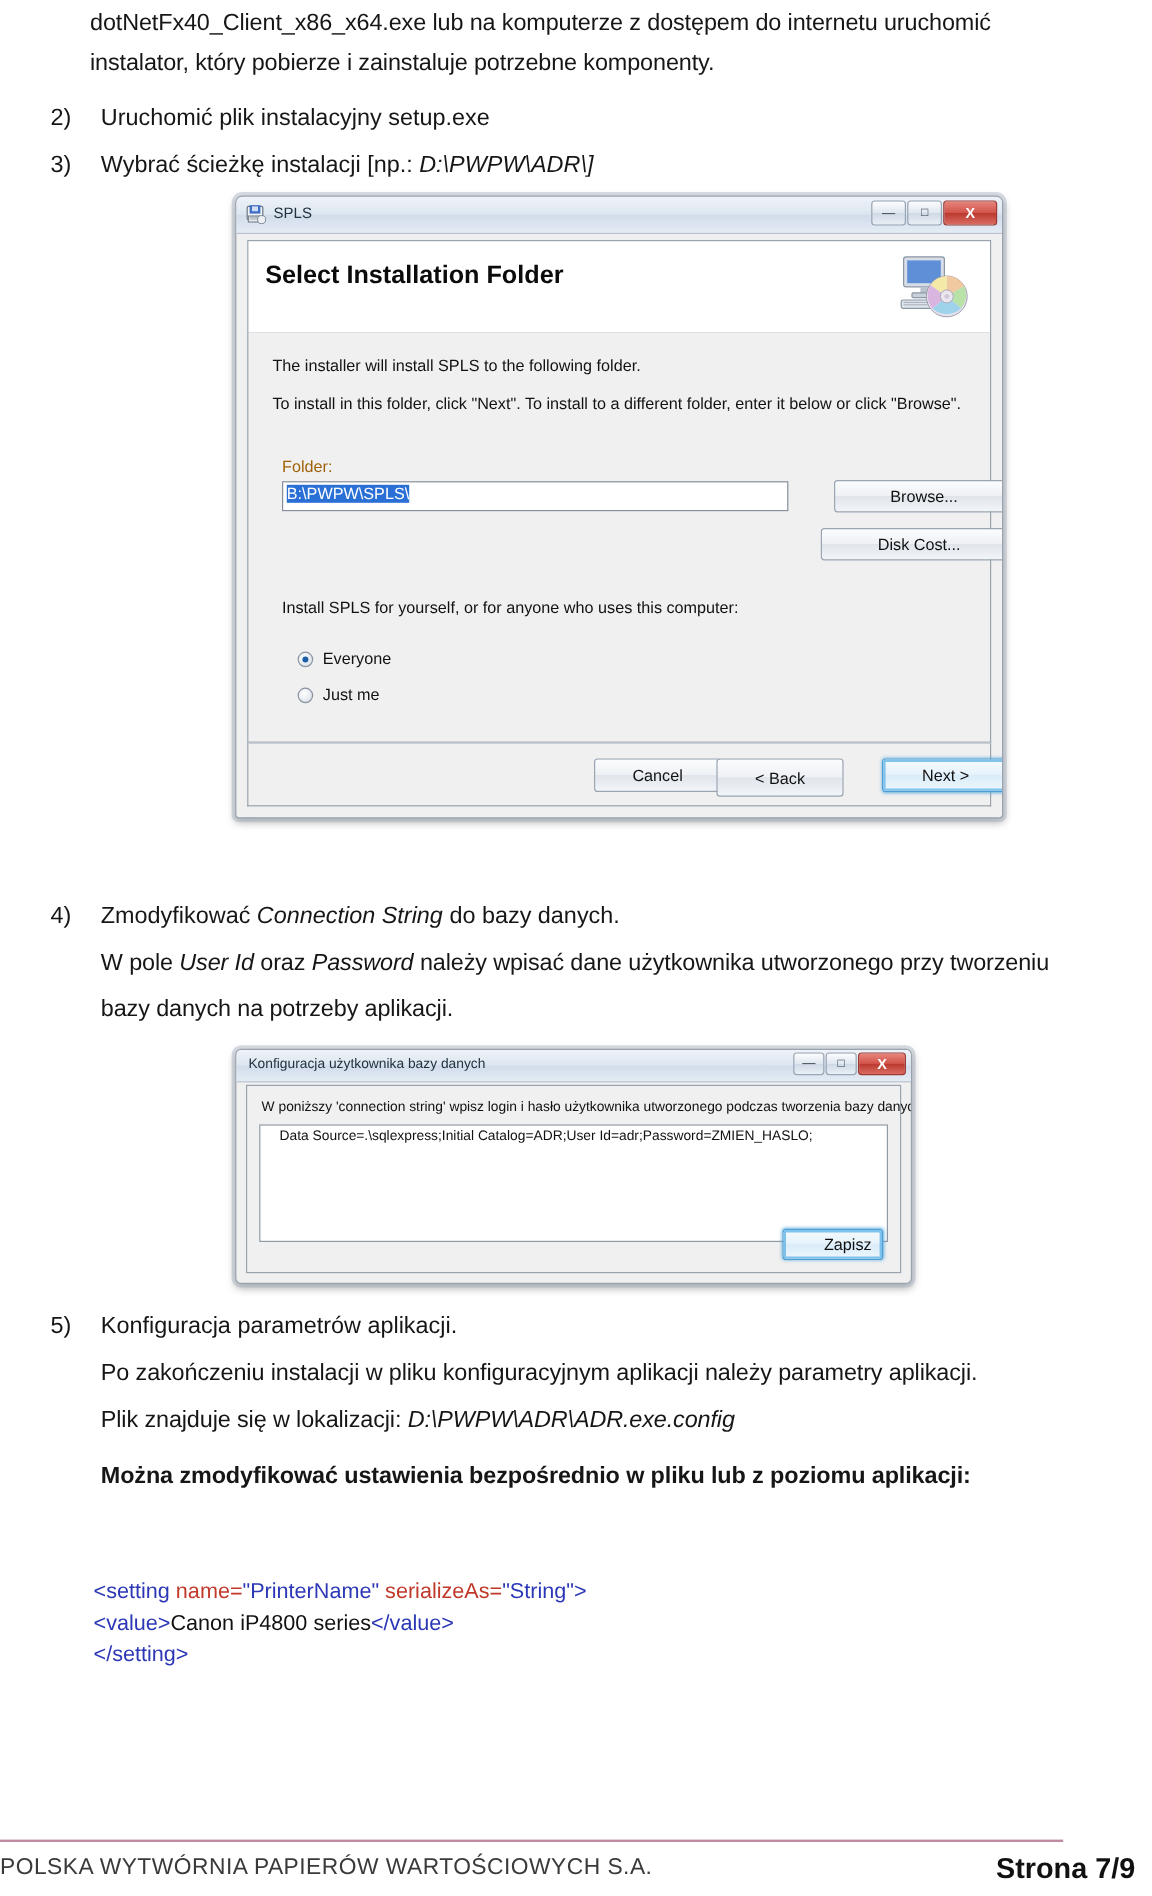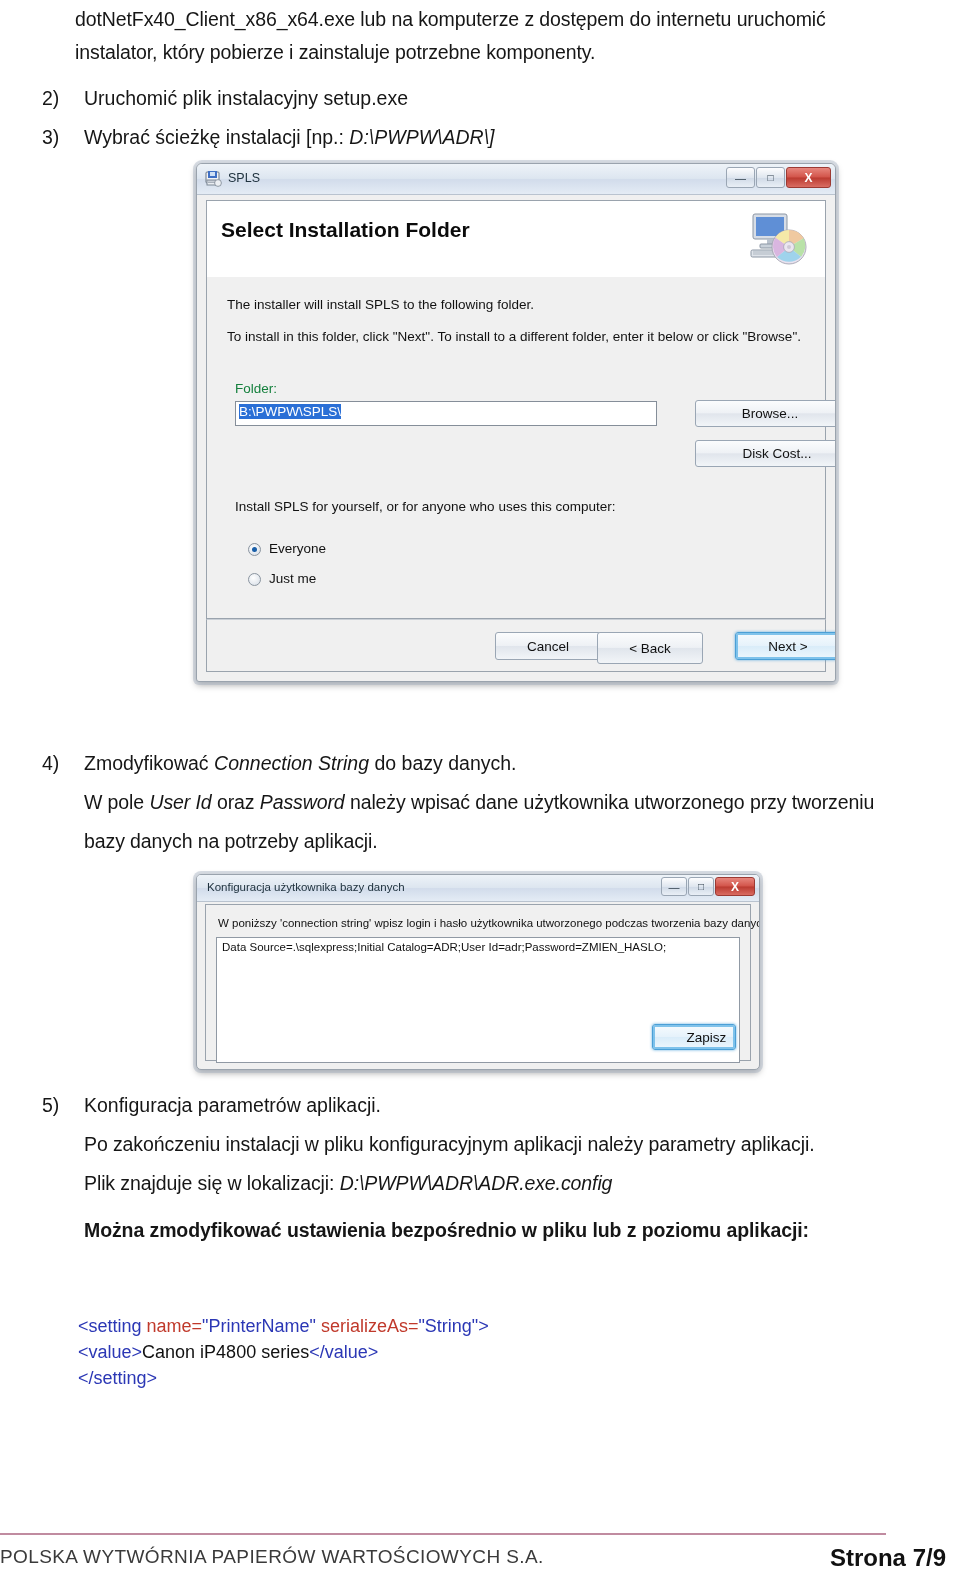--- a/index.html
+++ b/index.html
@@ -75,21 +75,21 @@
     font-size:21px; font-weight:bold; color:#0b0b0b;
     font-family:"Liberation Sans", sans-serif;
   }
   .inst-head .pic{position:absolute; right:16px; top:10px; width:60px;height:56px;}
 
   .inst-body{
     position:absolute; left:9px; right:9px; top:113px; bottom:62px;
     background:#f0f0f0; border:1px solid #9aa3ad; border-top:none; box-sizing:border-box;
   }
   .bodytxt{position:absolute; font-size:13.5px; color:#121212;}
-  .fldlabel{position:absolute; font-size:13.5px; color:#15803d;}
+  .fldlabel{position:absolute; font-size:13.5px; color:#a16207;}
   .textfield{
     position:absolute; background:#fff; border:1px solid #858e99;
     box-sizing:border-box; padding:2px 3px; font-size:13.5px; color:#111;
     overflow:hidden; white-space:nowrap;
   }
   .textfield .sel{background:#2a6fd6; color:#fff;}
   .btn{
     position:absolute; box-sizing:border-box;
     border:1px solid #9aa6b4; border-radius:3px;
     background:linear-gradient(to bottom,#fbfcfd,#eef1f5 48%,#e0e5ec 51%,#f2f5f8);
@@ -115,23 +115,23 @@
     position:absolute;left:9px;right:9px;bottom:9px;height:53px;
     border:1px solid #9aa3ad;border-top:1px solid #c9cfd6;background:#f0f0f0;
     box-sizing:border-box;
   }
 
   
   .cfg-body{position:absolute;left:8px;right:8px;top:34px;bottom:8px;background:#f0f0f0;
             border:1px solid #9aa3ad;box-sizing:border-box;}
   .cfg-note{position:absolute;left:12px;top:12px;font-size:11.5px;color:#111;white-space:nowrap;}
   .cfg-area{
-    position:absolute;left:10px;right:10px;top:32px;height:126px;
+    position:absolute;left:10px;right:10px;top:32px;height:98px;
     background:#fff;border:1px solid #9099a4;box-sizing:border-box;
-    font-size:11.5px;color:#111;padding:3px 5px;white-space:nowrap;overflow:hidden;
+    font-size:11.5px;color:#111;padding:3px 16px;white-space:nowrap;overflow:hidden;
   }
 
   
   .code{
     position:absolute; font-size:18px; line-height:26px;
     font-family:"Liberation Sans", sans-serif;
   }
   .c-tag{color:#2b37b5;}
   .c-attr{color:#c0392b;}
   .c-val{color:#2b37b5;}
@@ -219,21 +219,21 @@
       <div class="bodytxt" style="left:20px; top:20px;">The installer will install SPLS to the following folder.</div>
       <div class="bodytxt" style="left:20px; top:52px;">To install in this folder, click "Next". To install to a different folder, enter it below or click "Browse".</div>
 
       <div class="fldlabel" style="left:28px; top:104px;">Folder:</div>
 
       <div class="textfield" style="left:28px; top:124px; width:422px; height:25px;">
         <span class="sel">B:\PWPW\SPLS\</span>
       </div>
 
       <div class="btn" style="left:466px; top:123px; width:150px; height:27px;">Browse...</div>
-      <div class="btn" style="left:466px; top:163px; width:164px; height:27px;">Disk Cost...</div>
+      <div class="btn" style="left:455px; top:163px; width:164px; height:27px;">Disk Cost...</div>
 
       <div class="bodytxt" style="left:28px; top:222px;">Install SPLS for yourself, or for anyone who uses this computer:</div>
 
       <div class="radio on" style="left:41px; top:266px;"></div>
       <div class="radiolabel" style="left:62px; top:264px;">Everyone</div>
 
       <div class="radio" style="left:41px; top:296px;"></div>
       <div class="radiolabel" style="left:62px; top:294px;">Just me</div>
     </div>
 

